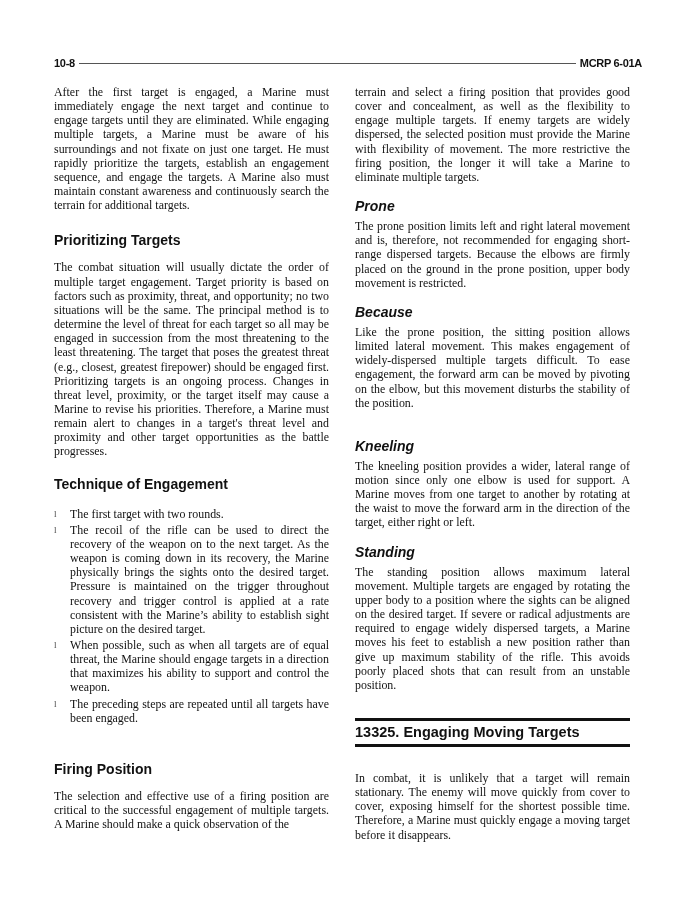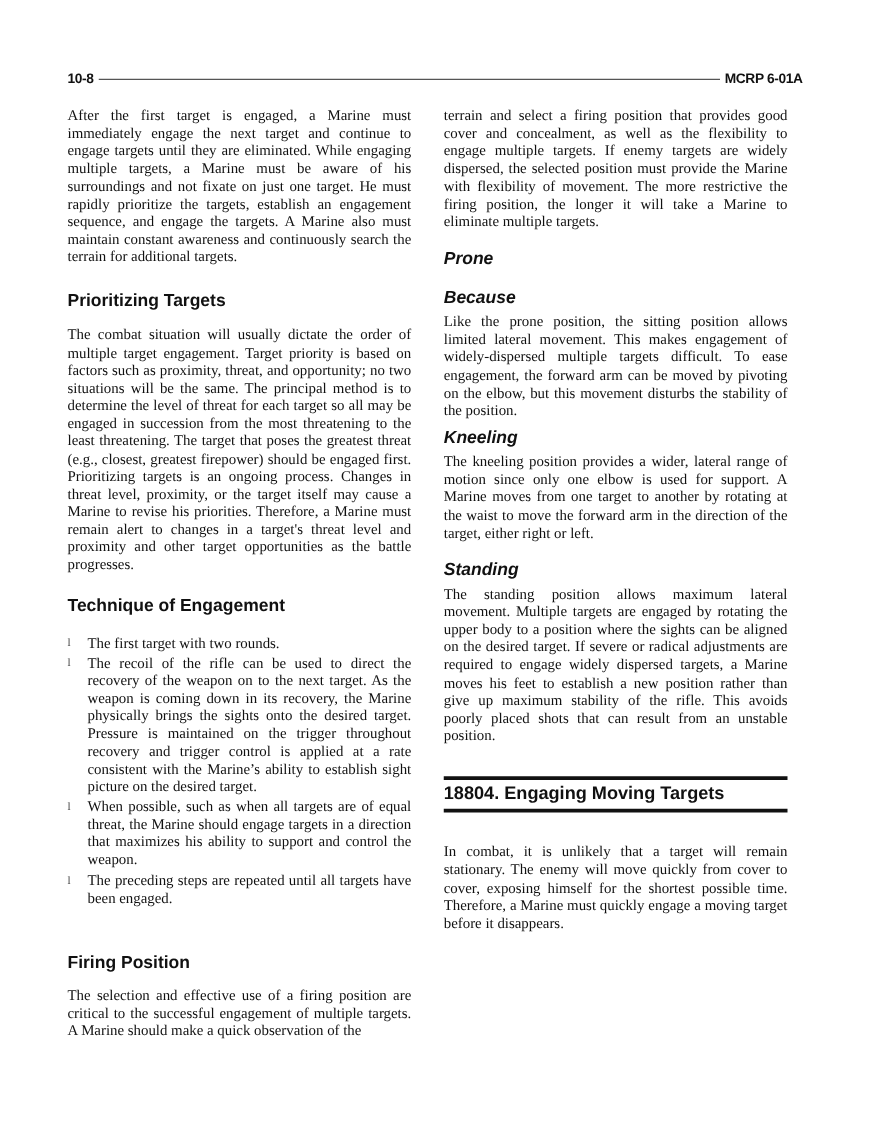--- a/index.html
+++ b/index.html
@@ -56,27 +56,28 @@
   </ul>
 
   <h2 style="margin-top:36px;">Firing Position</h2>
   <p style="margin-top:11px;">The selection and effective use of a firing position are critical to the successful engagement of multiple targets. A Marine should make a quick observation of the</p>
 </div>
 
 <div class="col right">
   <p>terrain and select a firing position that provides good cover and concealment, as well as the flexibility to engage multiple targets. If enemy targets are widely dispersed, the selected position must provide the Marine with flexibility of movement. The more restrictive the firing position, the longer it will take a Marine to eliminate multiple targets.</p>
 
   <h3 style="margin-top:14px;">Prone</h3>
+  <p style="margin-top:4px;">The prone position limits left and right lateral movement and is, therefore, not recommended for engaging short-range dispersed targets. Because the elbows are firmly placed on the ground in the prone position, upper body movement is restricted.</p>
 
   <h3 style="margin-top:14px;">Because</h3>
   <p style="margin-top:4px;">Like the prone position, the sitting position allows limited lateral movement. This makes engagement of widely-dispersed multiple targets difficult. To ease engagement, the forward arm can be moved by pivoting on the elbow, but this movement disturbs the stability of the position.</p>
 
-  <h3 style="margin-top:6px;">Kneeling</h3>
+  <h3 style="margin-top:28px;">Kneeling</h3>
   <p style="margin-top:4px;">The kneeling position provides a wider, lateral range of motion since only one elbow is used for support. A Marine moves from one target to another by rotating at the waist to move the forward arm in the direction of the target, either right or left.</p>
 
   <h3 style="margin-top:14px;">Standing</h3>
   <p style="margin-top:4px;">The standing position allows maximum lateral movement. Multiple targets are engaged by rotating the upper body to a position where the sights can be aligned on the desired target. If severe or radical adjustments are required to engage widely dispersed targets, a Marine moves his feet to establish a new position rather than give up maximum stability of the rifle. This avoids poorly placed shots that can result from an unstable position.</p>
 
   <div class="sec-head" style="margin-top:26px;">
-    <h2>18804.  Engaging Moving Targets</h2>
+    <h2>13325.  Engaging Moving Targets</h2>
   </div>
   <p style="margin-top:24px;">In combat, it is unlikely that a target will remain stationary. The enemy will move quickly from cover to cover, exposing himself for the shortest possible time. Therefore, a Marine must quickly engage a moving target before it disappears.</p>
 </div>
 
 </body></html>

